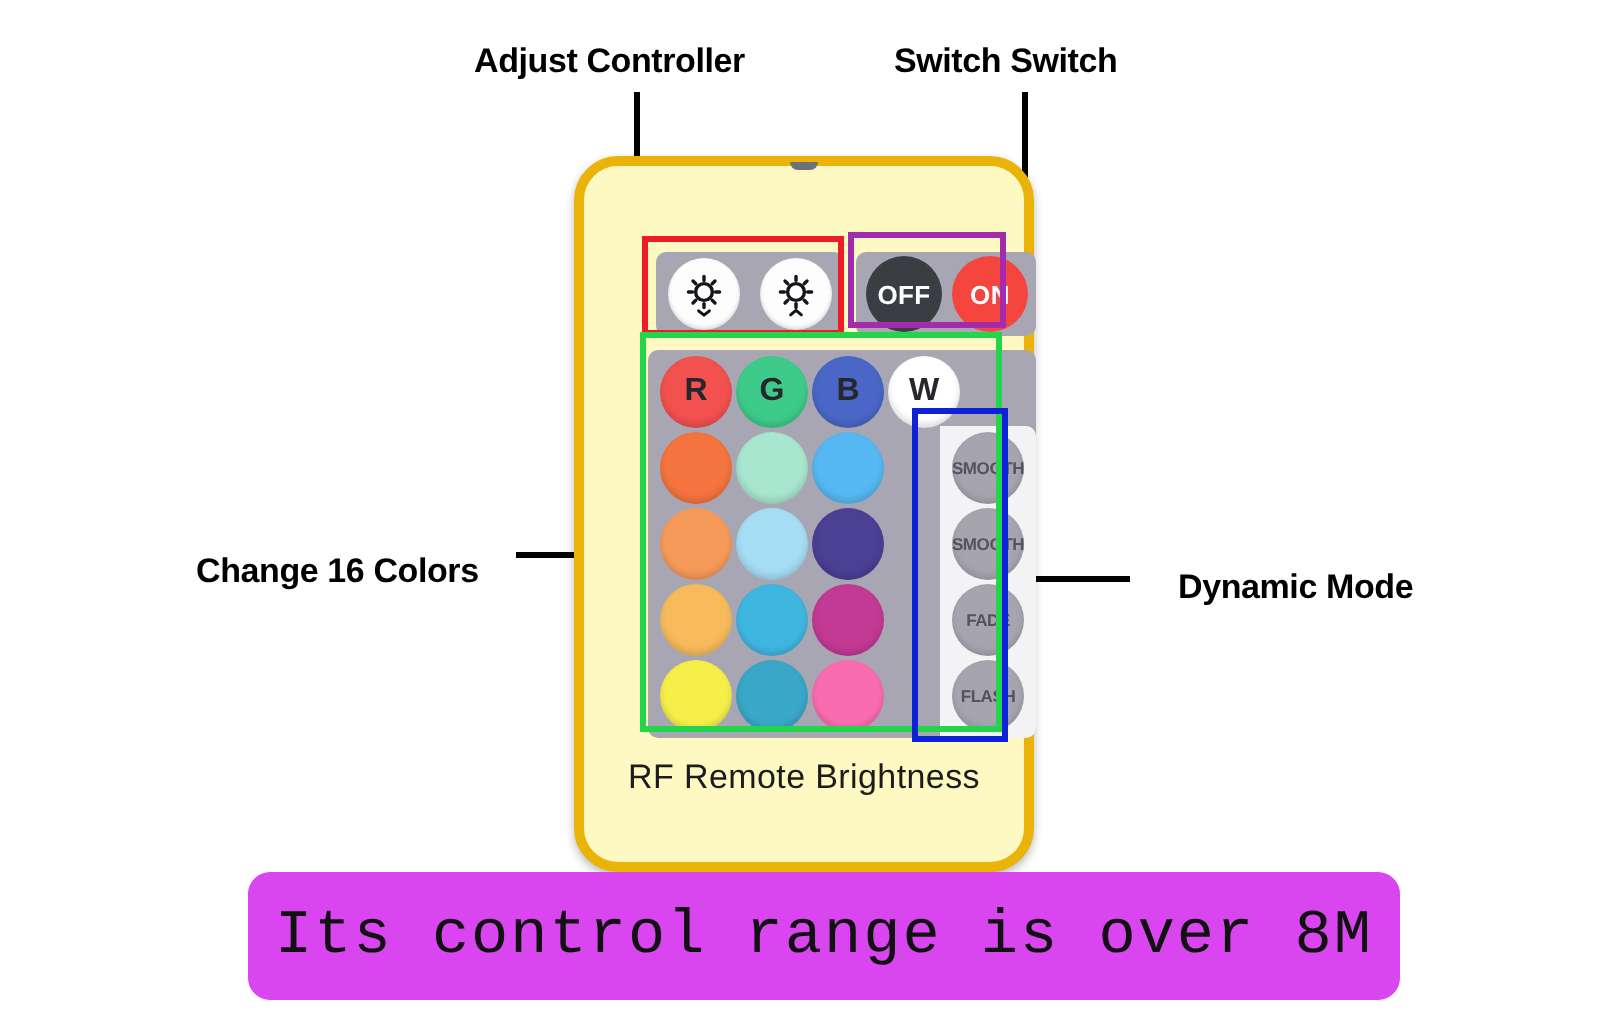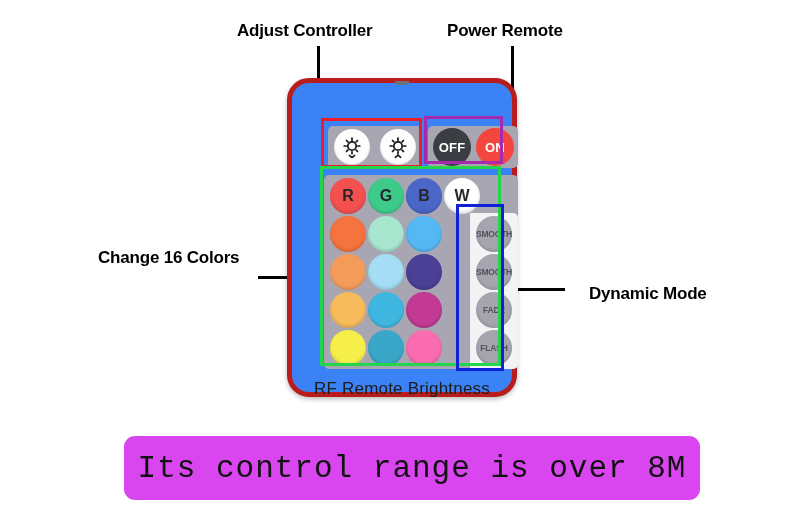--- a/index.html
+++ b/index.html
@@ -20,21 +20,21 @@
     position: absolute;
     color: #000000;
     font-family: "Liberation Sans", sans-serif;
     font-weight: bold;
     font-size: 17px;
     letter-spacing: -0.2px;
     white-space: nowrap;
   }
   #label-brightness { left: 237px; top: 21px; }
   #label-power      { left: 447px; top: 21px; }
-  #label-colors     { left: 98px;  top: 248px; }
+  #label-colors     { left: 98px;  top: 276px; }
   #label-dynamic    { left: 565px; top: 284px; margin-left: 24px; }
 
   
   .leader {
     position: absolute;
     background: #000000;
   }
   .leader-v { width: 3px; }
   .leader-h { height: 3px; }
 
@@ -42,23 +42,23 @@
   #leader-power      { left: 511px; top: 46px;  height: 98px; }
   #leader-colors     { left: 258px; top: 276px; width: 130px; }
   #leader-dynamic    { left: 497px; top: 288px; width: 68px; }
 
   
   #remote {
     position: absolute;
     left: 287px;
     top: 78px;
     width: 230px;
-    height: 319px;
-    background: #3b82f6;
-    border: 5px solid #b91c1c;
+    height: 358px;
+    background: #fef9c3;
+    border: 5px solid #eab308;
     border-radius: 22px;
     box-sizing: border-box;
     box-shadow: 0 2px 5px rgba(0,0,0,0.28);
   }
   #remote-notch {
     position: absolute;
     left: 50%;
     top: -2px;
     transform: translateX(-50%);
     width: 14px;
@@ -213,21 +213,21 @@
     font-family: "Liberation Mono", monospace;
     font-size: 31px;
     letter-spacing: 1px;
     white-space: nowrap;
   }
 </style>
 </head>
 <body>
 
 <div class="anno-label" id="label-brightness">Adjust Controller</div>
-<div class="anno-label" id="label-power">Power Remote</div>
+<div class="anno-label" id="label-power">Switch Switch</div>
 <div class="anno-label" id="label-colors">Change 16 Colors</div>
 <div class="anno-label" id="label-dynamic">Dynamic Mode</div>
 
 <div class="leader leader-v" id="leader-brightness"></div>
 <div class="leader leader-v" id="leader-power"></div>
 <div class="leader leader-h" id="leader-colors"></div>
 <div class="leader leader-h" id="leader-dynamic"></div>
 
 <div id="remote">
   <div id="remote-notch"></div>

